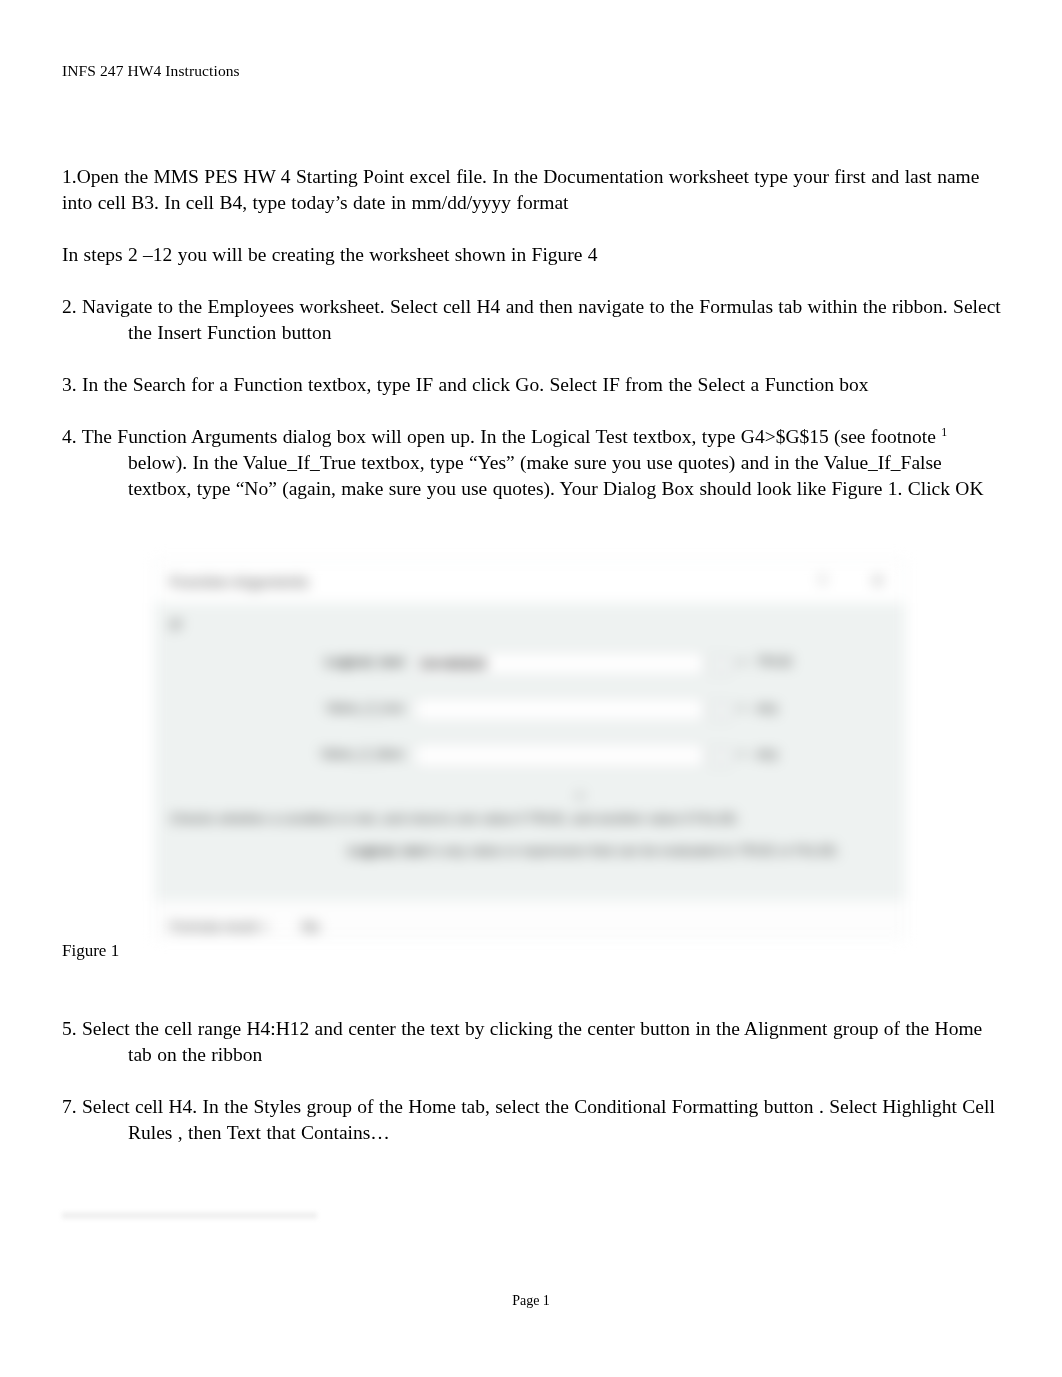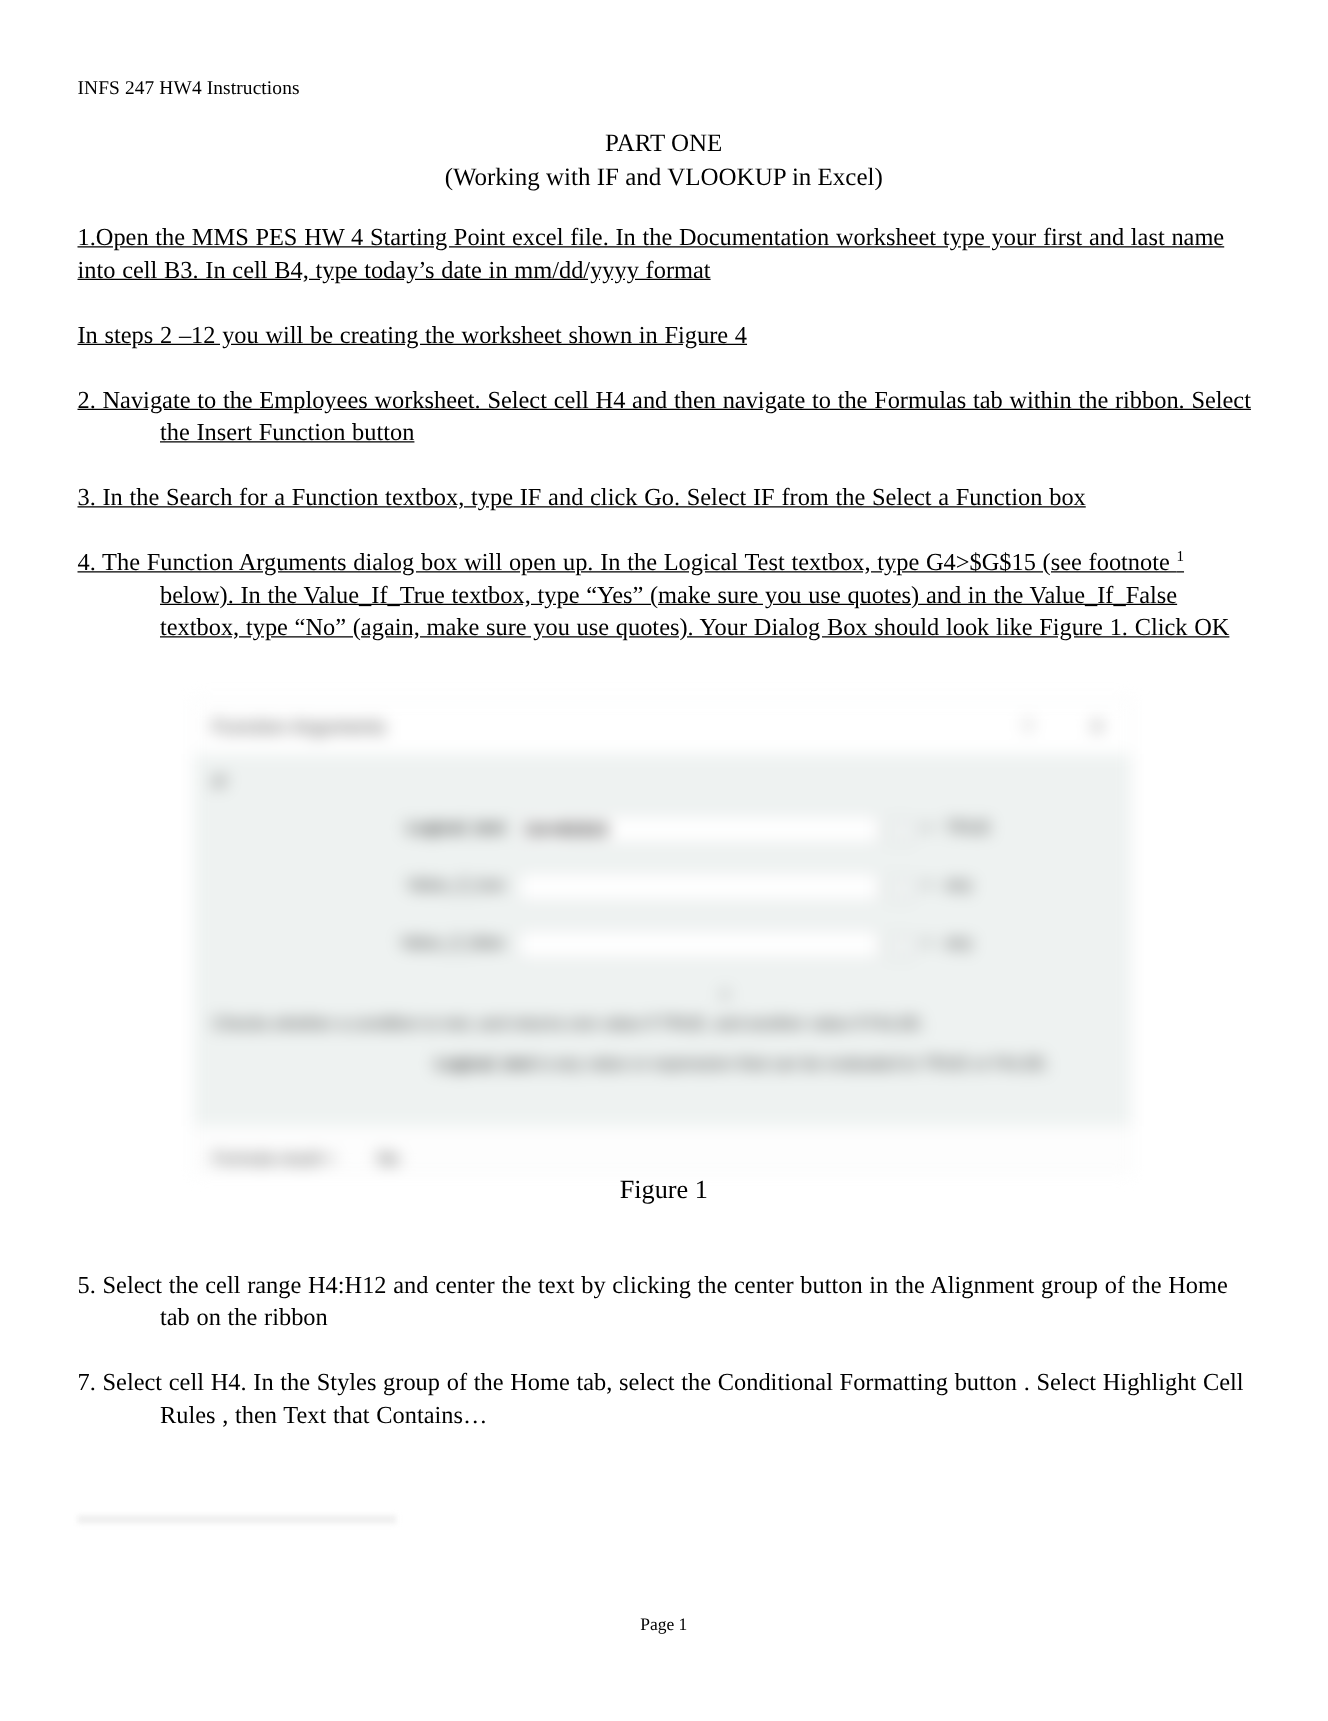--- a/index.html
+++ b/index.html
@@ -42,23 +42,22 @@
     line-height: 27px;
   }
   .title-line-2 {
     font-size: 20px;
     line-height: 27px;
   }
 
   .body-col {
     position: absolute;
     left: 62px;
-    top: 178px;
+    top: 164px;
     width: 945px;
-    text-decoration: underline;
   }
 
   .para {
     font-size: 19.5px;
     line-height: 26px;
     margin: 0 0 0 0;
     text-align: left;
     word-spacing: 0.5px;
   }
   .para.hang {
@@ -237,22 +236,21 @@
     display: inline-block;
     margin-left: 34px;
     color: #2a2a2a;
   }
 
   .fig-caption {
     position: absolute;
     left: 62px;
     top: 938px;
     width: 938px;
-    text-align: center;
-    font-size: 21px;
+    font-size: 17px;
     line-height: 26px;
   }
 
   
   .body-col-2 {
     position: absolute;
     left: 62px;
     top: 990px;
     width: 945px;
   }
@@ -285,24 +283,20 @@
     line-height: 18px;
   }
 </style>
 </head>
 <body>
 
 <div class="page">
 
   <div class="header-line">INFS 247 HW4 Instructions</div>
 
-  <div class="title-block">
-    <div class="title-line-1">PART ONE</div>
-    <div class="title-line-2">(Working with IF and VLOOKUP in Excel)</div>
-  </div>
 
   <div class="body-col">
 
     <p class="para">1.Open the MMS PES HW 4 Starting Point  excel file. In the Documentation  worksheet type your first and last name into cell B3.  In cell B4, type today’s date in mm/dd/yyyy  format</p>
     <div class="gap-md"></div>
 
     <p class="para"> In steps 2 –12 you will be creating the worksheet shown in Figure 4</p>
     <div class="gap-md"></div>
 
     <p class="para hang">2. Navigate to the Employees  worksheet. Select cell H4 and then navigate to the Formulas tab within the ribbon. Select the Insert Function   button</p>

